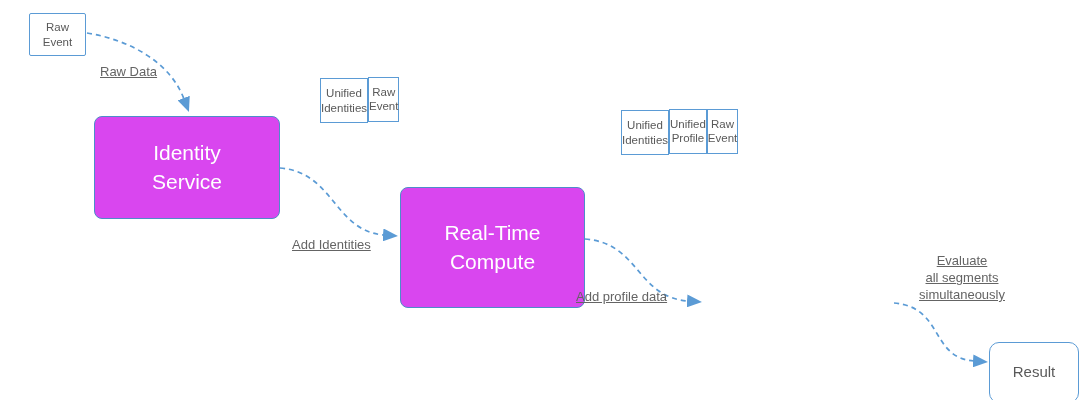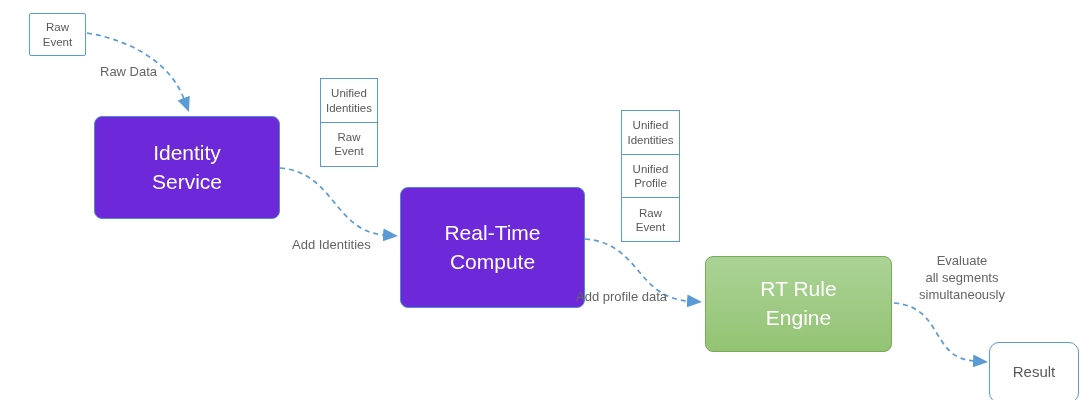--- a/index.html
+++ b/index.html
@@ -9,57 +9,58 @@
   }
   .edges{position:absolute;left:0;top:0;width:1080px;height:400px;pointer-events:none;}
   .edge{fill:none;stroke:#5B9BD5;stroke-width:1.7;stroke-dasharray:5 4;}
 
   .node{
     position:absolute;display:flex;align-items:center;justify-content:center;
     text-align:center;box-sizing:border-box;
   }
   .node .lbl{white-space:pre-line;}
   .proc{
-    background:#6d28d9;border:1px solid #4E8CC9;border-radius:8px;
+    background:#d946ef;border:1px solid #4E8CC9;border-radius:8px;
     color:#ffffff;font-size:21px;line-height:1.36;font-weight:400;
   }
   .identity{left:82px;top:116px;width:186px;height:103px;}
   .compute{left:388px;top:187px;width:185px;height:121px;}
   .engine{
     left:693px;top:256px;width:187px;height:96px;
     background:linear-gradient(180deg,#ABD396 0%,#93C373 100%);
     border:1.5px solid #77AC55;border-radius:8px;
     color:#ffffff;font-size:21px;line-height:1.36;
   }
   .small-node{
     background:#ffffff;color:#595959;font-size:11.5px;line-height:1.22;
   }
   .rawevent{left:17px;top:13px;width:57px;height:43px;border:1.8px solid #5B9BD5;border-radius:2px;}
   .result{
     left:977px;top:342px;width:90px;height:61px;
     border:1.6px solid #5B9BD5;border-radius:10px;
     background:#ffffff;color:#595959;font-size:15px;
   }
 
-  .stack{position:absolute;display:flex;flex-direction:column;}
+  .stack{position:absolute;display:flex;flex-direction:row;}
   .stack .cell{
     box-sizing:border-box;background:#ffffff;border:1.4px solid #5B9BD5;
     display:flex;align-items:center;justify-content:center;text-align:center;
     color:#595959;font-size:11.5px;line-height:1.22;
   }
   .stack .cell + .cell{margin-top:-1.4px;}
   .stack .cell .lbl{white-space:pre-line;}
   .stack1{left:308px;top:78px;width:58px;}
   .stack1 .cell{height:45px;}
   .stack2{left:609px;top:110px;width:59px;}
   .stack2 .cell{height:45px;}
 
   .edge-label{
     position:absolute;color:#646464;font-size:13px;line-height:17px;
     white-space:pre-line;
+    text-decoration:underline;
   }
   .lbl-rawdata{left:88px;top:63px;}
   .lbl-addidentities{left:280px;top:236px;}
   .lbl-addprofile{left:564px;top:288px;}
   .lbl-evaluate{left:907px;top:252px;text-align:center;}
 </style>
 </head>
 <body>
 
 <div class="canvas">
@@ -110,24 +111,20 @@
     <div class="cell">
       <span class="lbl">Unified
 Profile</span>
     </div>
     <div class="cell">
       <span class="lbl">Raw
 Event</span>
     </div>
   </div>
 
-  <div class="node engine">
-    <span class="lbl">RT Rule
-Engine</span>
-  </div>
 
   <div class="node small-node result">
     <span class="lbl">Result</span>
   </div>
 
   <div class="edge-label lbl-rawdata">Raw Data</div>
   <div class="edge-label lbl-addidentities">Add Identities</div>
   <div class="edge-label lbl-addprofile">Add profile data</div>
   <div class="edge-label lbl-evaluate">Evaluate
 all segments

